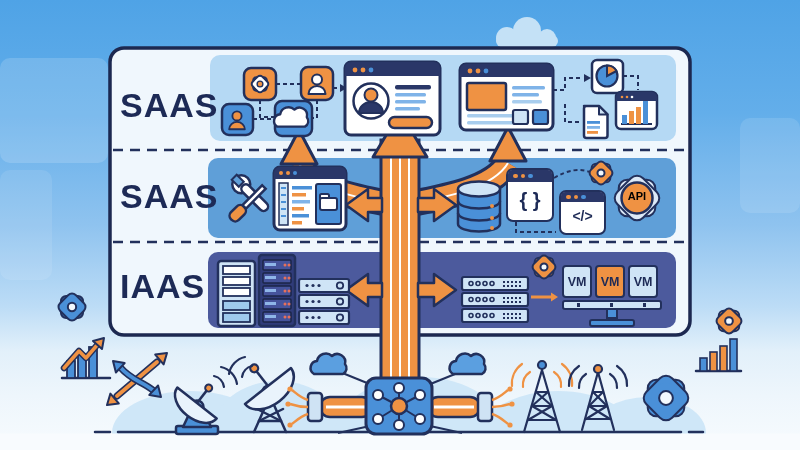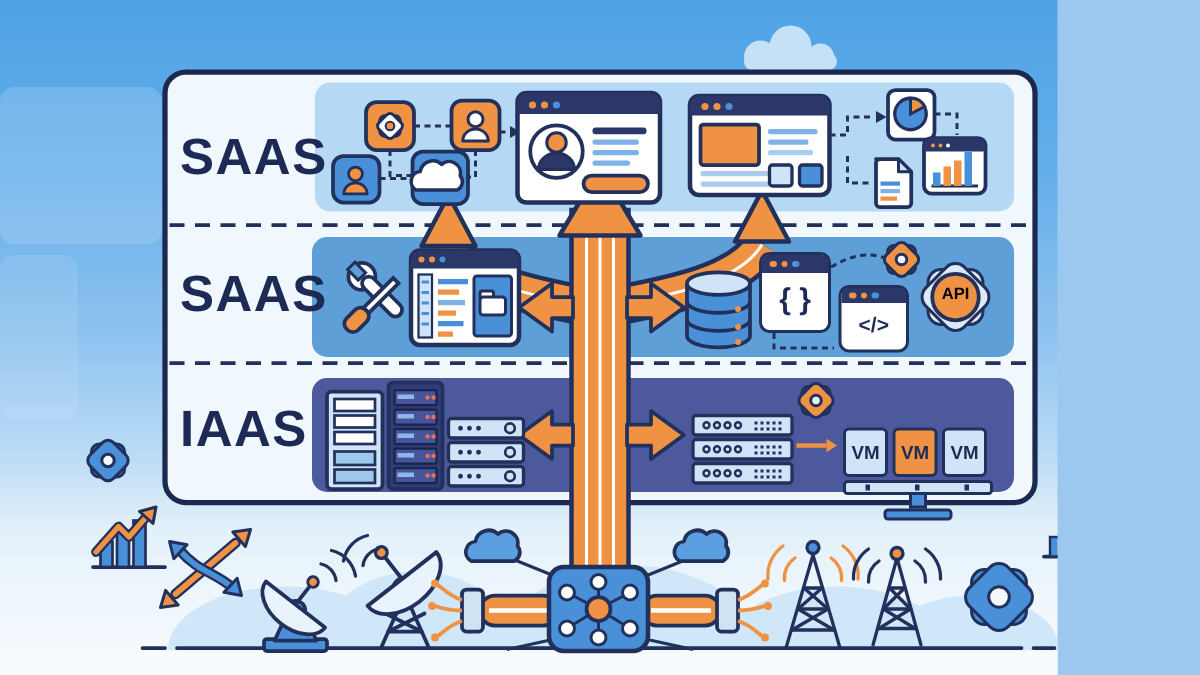--- a/index.html
+++ b/index.html
@@ -1,28 +1,28 @@
 <!DOCTYPE html>
 <html><head>
 <meta charset="utf-8">
 <style>
   html,body{margin:0;padding:0;background:#9cc7ee;}
-  .stage{position:relative;width:680px;height:450px;overflow:hidden;
+  .stage{position:relative;width:800px;height:450px;overflow:hidden;
          font-family:"Liberation Sans",sans-serif;
-         background:linear-gradient(180deg,#4fa3e6 0%,#63aeea 25%,#8fc3ef 50%,#bcdcf6 68%,#e2f0fa 78%,#eef6fc 88%,#f7fbfe 100%);padding-left:25px;}
+         background:linear-gradient(180deg,#4fa3e6 0%,#63aeea 25%,#8fc3ef 50%,#bcdcf6 68%,#e2f0fa 78%,#eef6fc 88%,#f7fbfe 100%);}
   .patch{position:absolute;background:rgba(255,255,255,.16);border-radius:10px;}
   .svg-layer{position:absolute;left:0;top:0;z-index:5;}
   .overlay{position:absolute;z-index:20;color:#1d2a56;}
   .row-label{font-size:34px;font-weight:800;letter-spacing:1px;color:#1d2a56;}
   .window{position:absolute;background:#ffffff;border:2.5px solid #22305c;border-radius:7px;box-sizing:border-box;z-index:20;}
   .winbar{height:12px;background:#2a3768;border-radius:4px 4px 0 0;display:flex;align-items:center;gap:3px;padding-left:5px;}
   .windot{width:4.5px;height:4.5px;border-radius:50%;}
   .winbody{display:flex;align-items:center;justify-content:center;color:#1d2a56;font-weight:800;}
   .vm-wrap{position:absolute;left:562px;top:265px;width:100px;z-index:20;}
-  .vm-row{display:flex;gap:3px;margin-top:20px;}
+  .vm-row{display:flex;gap:3px;}
   .vm-box{width:30px;height:33px;border:2.5px solid #22305c;border-radius:4px;background:#cfe4f6;
           display:flex;align-items:center;justify-content:center;font-size:12.5px;font-weight:800;color:#1d2a56;box-sizing:border-box;}
   .vm-box.mid{background:#ef9243;}
   .vm-strip{position:relative;margin-top:2px;height:10px;background:#cfe4f6;border:2.5px solid #22305c;border-radius:3px;box-sizing:border-box;}
   .vm-port{position:absolute;top:1px;width:2.5px;height:4px;background:#22305c;}
   .vm-stem{width:12px;height:9px;margin:0 auto;background:#4a90d8;border:2.5px solid #22305c;border-top:none;box-sizing:border-box;}
   .vm-base{width:46px;height:8px;margin:0 auto;background:#4a90d8;border:2.5px solid #22305c;border-radius:3px;box-sizing:border-box;}
   .api-label{position:absolute;left:622px;top:190px;width:30px;text-align:center;font-size:11px;font-weight:800;z-index:22;}
 </style>
 </head>

